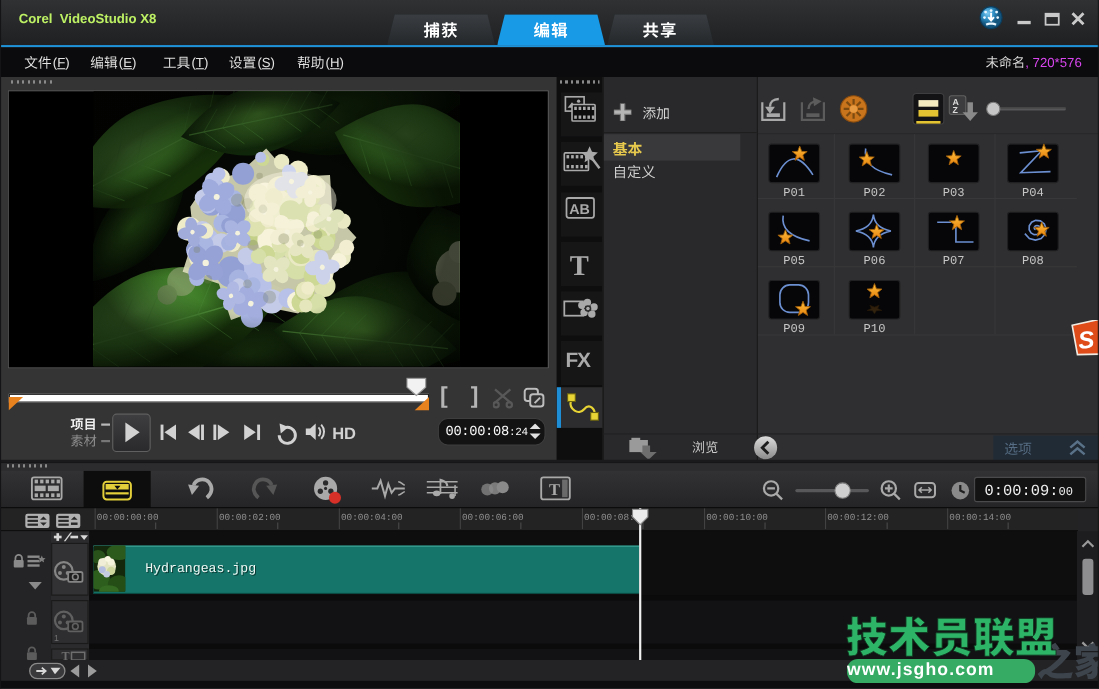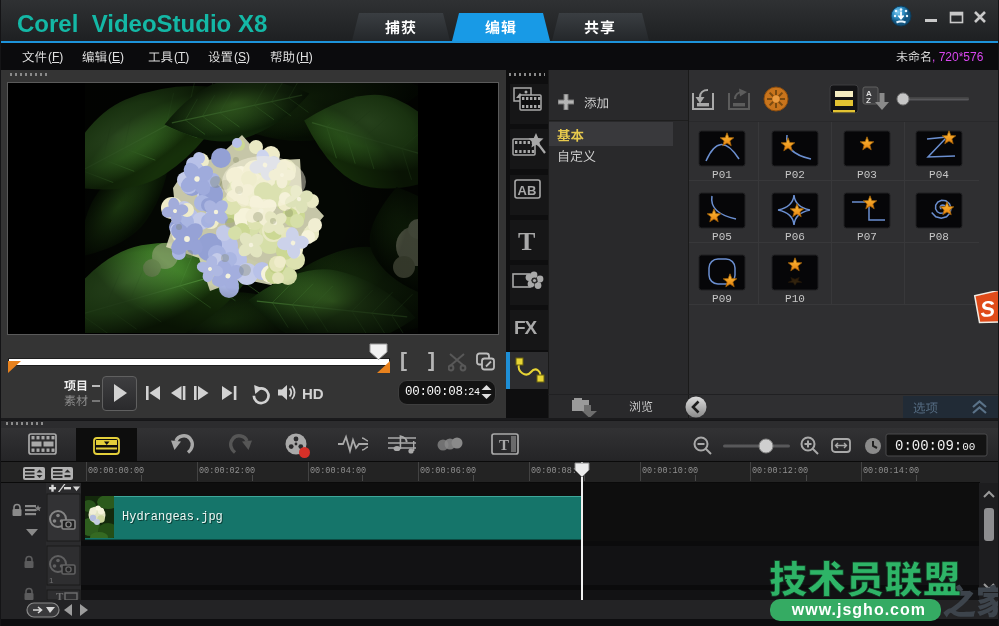--- a/index.html
+++ b/index.html
@@ -1,20 +1,20 @@
 <!DOCTYPE html>
 <html><head><meta charset="utf-8"><style>
 html,body{margin:0;padding:0}
 body{width:999px;height:626px;position:relative;overflow:hidden;background:#343434;
  font-family:"Liberation Sans",sans-serif;-webkit-font-smoothing:antialiased}
 .a{position:absolute}
 .dots{position:absolute;height:3px;background-image:repeating-linear-gradient(90deg,#8a8a8a 0 2px,transparent 2px 5px)}
 </style></head><body>
 <div class="a" style="left:0;top:0;width:999px;height:41px;background:linear-gradient(#2f3133,#1e2022)"></div>
-<div class="a" style="left:17px;top:10px;font-size:24px;font-weight:600;color:#14b8a6;letter-spacing:0">Corel&nbsp; VideoStudio X8</div>
+<div class="a" style="left:17px;top:10px;font-size:12px;font-weight:600;color:#bef264;letter-spacing:0">Corel&nbsp; VideoStudio X8</div>
 <div class="a" style="left:352px;top:13px;width:98px;height:28px;background:linear-gradient(#3a3e42,#24272a);clip-path:polygon(7px 0,calc(100% - 7px) 0,100% 100%,0 100%)"></div>
 <svg class="a" style="left:385px;top:19px;overflow:visible" width="36" height="20">
     <path transform="translate(0,14)" fill="#fff" d="M11.1 -11.6C11.6 -11.3 12.2 -11.0 12.7 -10.7H10.7V-12.8H9.1V-10.7H5.6V-9.0H9.1V-8.0H5.9V1.3H7.6V-1.5H9.1V1.2H10.7V-1.5H12.4V-0.2C12.4 -0.1 12.4 -0.0 12.2 -0.0C12.1 -0.0 11.6 -0.0 11.2 -0.0C11.4 0.3 11.5 0.9 11.6 1.3C12.4 1.3 13.0 1.3 13.5 1.1C13.9 0.9 14.1 0.5 14.1 -0.2V-8.0H10.7V-9.0H14.3V-10.7H13.7L14.3 -11.5C13.7 -11.8 12.7 -12.3 11.9 -12.7ZM12.4 -6.5V-5.5H10.7V-6.5ZM9.1 -6.5V-5.5H7.6V-6.5ZM7.6 -4.0H9.1V-3.0H7.6ZM12.4 -4.0V-3.0H10.7V-4.0ZM2.4 -12.8V-9.9H0.5V-8.2H2.4V-5.5C1.6 -5.3 0.9 -5.2 0.3 -5.1L0.6 -3.3L2.4 -3.8V-0.5C2.4 -0.3 2.3 -0.3 2.1 -0.3C1.9 -0.3 1.3 -0.3 0.7 -0.3C0.9 0.2 1.1 0.9 1.2 1.3C2.2 1.3 2.9 1.3 3.4 1.0C3.9 0.8 4.1 0.3 4.1 -0.5V-4.2L5.7 -4.7L5.5 -6.3L4.1 -6.0V-8.2H5.5V-9.9H4.1V-12.8Z M24.9 -9.0V-6.6V-6.6H21.9V-4.9H24.8C24.5 -3.2 23.7 -1.3 21.3 0.2C21.8 0.5 22.3 1.0 22.6 1.4C24.4 0.2 25.4 -1.2 26.0 -2.7C26.7 -0.9 27.8 0.5 29.3 1.3C29.6 0.8 30.1 0.1 30.5 -0.2C28.6 -1.0 27.4 -2.7 26.8 -4.9H30.1V-6.6H28.6L29.7 -7.3C29.4 -7.9 28.6 -8.6 28.0 -9.1L26.8 -8.3C27.3 -7.8 28.0 -7.1 28.3 -6.6H26.6V-6.6V-9.0ZM25.2 -12.8V-11.7H21.9V-12.8H20.1V-11.7H16.8V-10.1H20.1V-9.1H21.9V-10.1H25.2V-9.2H27.0V-10.1H30.2V-11.7H27.0V-12.8ZM20.5 -9.0C20.3 -8.8 20.0 -8.5 19.7 -8.2C19.3 -8.6 18.9 -8.9 18.4 -9.3L17.2 -8.3C17.7 -8.0 18.1 -7.7 18.5 -7.3C17.8 -6.9 17.1 -6.5 16.4 -6.2C16.8 -5.9 17.3 -5.4 17.5 -5.0C18.1 -5.3 18.8 -5.7 19.4 -6.1C19.5 -5.8 19.6 -5.5 19.7 -5.2C19.0 -4.3 17.6 -3.2 16.4 -2.7C16.8 -2.4 17.2 -1.8 17.5 -1.4C18.3 -1.9 19.2 -2.6 20.0 -3.4V-3.3C20.0 -1.9 19.9 -0.9 19.6 -0.5C19.4 -0.4 19.3 -0.3 19.1 -0.3C18.8 -0.3 18.2 -0.3 17.5 -0.3C17.8 0.1 18.0 0.7 18.0 1.2C18.7 1.3 19.3 1.3 19.9 1.1C20.2 1.1 20.5 0.9 20.8 0.6C21.4 -0.1 21.7 -1.5 21.7 -3.1C21.7 -4.5 21.5 -5.8 20.7 -7.0C21.2 -7.4 21.6 -7.8 22.0 -8.2Z"></path>
   </svg>
 <div class="a" style="left:452px;top:13px;width:98px;height:28px;background:#189ae6;clip-path:polygon(7px 0,calc(100% - 7px) 0,100% 100%,0 100%)"></div>
 <svg class="a" style="left:485px;top:19px;overflow:visible" width="36" height="20">
     <path transform="translate(0,14)" fill="#fff" d="M0.9 -6.2C1.1 -6.3 1.5 -6.4 2.6 -6.6C2.2 -5.8 1.8 -5.3 1.6 -5.0C1.2 -4.5 0.8 -4.1 0.5 -4.0C0.7 -3.6 0.9 -2.9 1.0 -2.5C1.3 -2.8 1.9 -3.0 5.1 -3.7C5.1 -4.1 5.0 -4.7 5.0 -5.2L3.2 -4.8C4.1 -6.0 5.0 -7.5 5.6 -8.9L4.3 -9.7C4.0 -9.2 3.8 -8.6 3.5 -8.1L2.4 -8.0C3.2 -9.3 3.9 -10.8 4.5 -12.2L2.8 -12.8C2.4 -11.0 1.5 -9.1 1.2 -8.7C0.9 -8.2 0.6 -7.8 0.3 -7.8C0.5 -7.3 0.8 -6.5 0.9 -6.2ZM8.8 -12.4C9.0 -12.0 9.2 -11.6 9.3 -11.2H6.0V-7.9C6.0 -6.1 6.0 -3.6 5.2 -1.4L4.9 -2.8C3.2 -2.1 1.5 -1.4 0.4 -1.1L0.8 0.6L5.2 -1.4C5.0 -0.8 4.7 -0.3 4.5 0.1C4.8 0.3 5.5 0.8 5.8 1.1C6.6 -0.1 7.1 -1.8 7.3 -3.4V1.2H8.7V-1.9H9.4V0.9H10.5V-1.9H11.1V0.9H12.2V-1.9H12.8V-0.2C12.8 -0.1 12.8 -0.1 12.7 -0.1C12.6 -0.1 12.4 -0.1 12.2 -0.1C12.4 0.3 12.5 0.8 12.6 1.2C13.1 1.2 13.4 1.2 13.8 1.0C14.1 0.7 14.2 0.4 14.2 -0.2V-6.4H7.6L7.7 -7.2H13.9V-11.2H11.3C11.1 -11.7 10.8 -12.4 10.6 -12.9ZM9.4 -4.9V-3.3H8.7V-4.9ZM10.5 -4.9H11.1V-3.3H10.5ZM12.2 -4.9H12.8V-3.3H12.2ZM7.7 -9.8H12.3V-8.7H7.7Z M24.6 -11.0H27.8V-10.1H24.6ZM23.0 -12.3V-8.8H29.5V-12.3ZM17.1 -4.6C17.2 -4.8 17.8 -4.9 18.2 -4.9H19.4V-3.2C18.3 -3.0 17.2 -2.9 16.4 -2.8L16.8 -1.1L19.4 -1.5V1.3H21.1V-1.8L22.3 -2.1L22.2 -3.6L21.1 -3.4V-4.9H22.0V-6.5H21.1V-8.6H19.4V-6.5H18.6C19.0 -7.4 19.3 -8.4 19.6 -9.4H22.2V-11.1H20.1C20.2 -11.5 20.3 -12.0 20.4 -12.4L18.7 -12.8C18.6 -12.2 18.5 -11.7 18.4 -11.1H16.6V-9.4H18.0C17.7 -8.4 17.5 -7.7 17.3 -7.4C17.1 -6.7 16.9 -6.3 16.6 -6.2C16.7 -5.8 17.0 -5.0 17.1 -4.6ZM27.7 -6.8V-5.9H24.7V-6.8ZM21.9 -1.5 22.2 0.1 27.7 -0.4V1.3H29.4V-0.5L30.5 -0.6L30.5 -2.1L29.4 -2.0V-6.8H30.3V-8.2H22.2V-6.8H23.0V-1.5ZM27.7 -4.7V-3.9H24.7V-4.7ZM27.7 -2.6V-1.9L24.7 -1.6V-2.6Z"></path>
   </svg>
 <div class="a" style="left:552px;top:13px;width:97px;height:28px;background:linear-gradient(#3a3e42,#24272a);clip-path:polygon(7px 0,calc(100% - 7px) 0,100% 100%,0 100%)"></div>
 <svg class="a" style="left:584px;top:19px;overflow:visible" width="36" height="20">
@@ -937,21 +937,21 @@
     <ellipse cx="23" cy="35" rx="10" ry="8" fill="#244e16"></ellipse>
 <ellipse cx="14" cy="41" rx="9" ry="5" fill="#356a22"></ellipse>
 <circle cx="12" cy="19" r="8.5" fill="#e2e4c2"></circle>
     <circle cx="8" cy="15" r="3.6" fill="#f0eed6"></circle>
     <circle cx="16" cy="15" r="3.2" fill="#f4f2da"></circle>
 <circle cx="16" cy="23" r="3.8" fill="#cdd79e"></circle>
     <circle cx="8" cy="22" r="3.2" fill="#b4bee0"></circle>
     <circle cx="12" cy="26" r="3" fill="#c4cce2"></circle>
 <circle cx="13" cy="12" r="2.6" fill="#fbf8e2"></circle>
   </svg>
-<div class="a" style="left:122px;top:510px;font-family:'Liberation Mono',monospace;font-size:12px;color:#eef8f5;text-shadow:1px 1px 0 #0a3a33">Hydrangeas.jpg</div>
+<div class="a" style="left:132px;top:510px;font-family:'Liberation Mono',monospace;font-size:12px;color:#eef8f5;text-shadow:1px 1px 0 #0a3a33">Hydrangeas.jpg</div>
 <div class="a" style="left:581px;top:462px;width:2px;height:138px;background:#f0f0f0"></div>
 <svg class="a" style="left:574px;top:462px" width="16" height="16">
     <polygon points="1,1 15,1 15,8 8,15 1,8" fill="#ececec" stroke="#888" stroke-width="1"></polygon>
   </svg>
 <div class="a" style="left:0;top:600px;width:999px;height:19px;background:#232325"></div>
 <svg class="a" style="left:26px;top:602px" width="70" height="16">
 <rect x="1" y="1" width="32" height="14" rx="7" fill="#39393b" stroke="#8a8a8a" stroke-width="1.2"></rect>
 <path d="M7 8 h8 M12 5 l3.5 3 -3.5 3" stroke="#d8d8d8" stroke-width="1.6" fill="none"></path>
     <polygon points="20,5 29,5 24,11" fill="#d8d8d8"></polygon>
 <polygon points="46,2 46,14 38,8" fill="#9c9c9c"></polygon>
@@ -970,14 +970,14 @@
 <text x="8" y="25" font-family="Liberation Sans" font-size="22" font-weight="700" fill="#fff" font-style="italic">S</text>
     </g>
   </svg>
 <svg class="a" style="left:942px;top:576px;overflow:visible" width="70" height="46">
     <path transform="translate(0,38)" fill="#3d444c" d="M8.8 -5.8C6.7 -5.8 3.8 -4.0 1.3 -1.3L4.8 3.4C6.1 1.3 7.5 -1.2 8.6 -1.2C9.4 -1.2 10.5 -0.0 12.0 0.9C14.4 2.2 17.1 2.8 21.3 2.8C24.8 2.8 29.5 2.6 31.9 2.4C31.9 1.1 32.7 -1.5 33.3 -2.9C30.0 -2.3 24.7 -2.0 21.5 -2.0C18.3 -2.0 15.6 -2.1 13.6 -3.1C20.3 -7.8 27.1 -14.3 31.4 -20.7L27.6 -23.2L26.7 -23.0H19.4L21.4 -24.1C20.5 -25.6 18.7 -27.9 17.4 -29.6L13.0 -27.2C13.8 -25.9 14.9 -24.3 15.7 -23.0H3.0V-18.2H22.9C19.3 -13.8 14.0 -9.0 8.8 -5.8Z M47.6 -28.0 48.2 -26.6H36.1V-18.4H40.9V-22.1H61.0V-18.4H66.1V-26.6H54.2C53.9 -27.5 53.3 -28.6 52.9 -29.5ZM60.0 -16.8C58.5 -15.2 56.3 -13.4 54.1 -11.9C53.4 -13.2 52.6 -14.3 51.4 -15.4C52.1 -15.9 52.7 -16.4 53.3 -16.9H60.4V-21.0H41.5V-16.9H46.2C43.3 -15.4 39.6 -14.4 36.0 -13.8C36.8 -12.9 38.0 -10.9 38.5 -9.9C41.6 -10.7 44.8 -11.8 47.7 -13.3L48.3 -12.6C45.3 -10.8 39.8 -8.8 35.7 -8.0C36.5 -7.0 37.5 -5.3 38.1 -4.2C41.9 -5.4 46.8 -7.5 50.2 -9.6L50.5 -8.8C47.1 -6.1 40.6 -3.3 35.2 -2.2C36.2 -1.1 37.2 0.7 37.8 1.9C40.3 1.1 43.0 0.0 45.7 -1.3C46.5 0.1 46.9 1.9 46.9 3.2C47.9 3.2 48.8 3.3 49.6 3.2C51.5 3.2 52.7 2.8 54.0 1.4C55.7 -0.1 56.4 -3.8 55.6 -7.8L56.3 -8.2C57.9 -3.7 60.4 -0.2 64.3 1.7C65.0 0.5 66.4 -1.4 67.5 -2.3C63.8 -3.8 61.4 -7.0 60.2 -10.7C61.5 -11.6 62.9 -12.5 64.1 -13.5ZM51.0 -4.3C50.9 -3.3 50.7 -2.6 50.3 -2.2C49.9 -1.4 49.4 -1.3 48.7 -1.3C47.9 -1.3 47.0 -1.3 46.0 -1.4C47.8 -2.3 49.5 -3.3 51.0 -4.3Z"></path>
   </svg>
 <svg class="a" style="left:769px;top:549px;overflow:visible" width="200" height="52">
     <path transform="translate(0,44)" fill="#2eb467" stroke="#11331f" stroke-width="0.8" d="M22.6 -32.5V-27.4H14.8V-22.3H22.6V-18.4H15.4V-13.4H17.9L16.1 -12.9C17.4 -9.8 19.1 -7.0 21.1 -4.7C18.6 -3.2 15.8 -2.2 12.6 -1.5C13.7 -0.3 15.0 2.1 15.5 3.5C19.2 2.4 22.3 1.1 25.1 -0.8C27.7 1.1 30.7 2.6 34.3 3.6C35.0 2.2 36.6 0.0 37.8 -1.1C34.6 -1.8 31.9 -3.0 29.5 -4.4C32.6 -7.7 34.9 -11.8 36.3 -17.2L32.7 -18.6L31.8 -18.4H28.0V-22.3H36.3V-27.4H28.0V-32.5ZM21.5 -13.4H29.3C28.3 -11.3 26.9 -9.4 25.3 -7.8C23.7 -9.5 22.5 -11.4 21.5 -13.4ZM5.4 -32.5V-25.5H1.3V-20.4H5.4V-14.6L0.8 -13.6L2.2 -8.4L5.4 -9.1V-2.4C5.4 -1.8 5.2 -1.6 4.7 -1.6C4.2 -1.6 2.7 -1.6 1.3 -1.7C2.0 -0.3 2.7 1.9 2.8 3.3C5.6 3.3 7.6 3.2 9.0 2.4C10.4 1.5 10.9 0.2 10.9 -2.3V-10.4L14.7 -11.4L14.0 -16.5L10.9 -15.8V-20.4H14.4V-25.5H10.9V-32.5Z M61.5 -29.0C63.4 -27.3 66.2 -24.9 67.4 -23.3H60.7V-32.5H54.6V-23.3H40.7V-17.9H53.1C50.0 -12.6 44.8 -7.6 39.0 -4.8C40.4 -3.6 42.3 -1.3 43.2 0.1C47.6 -2.4 51.5 -6.1 54.6 -10.4V3.6H60.7V-12.3C63.8 -7.6 67.7 -3.2 71.6 -0.2C72.6 -1.7 74.6 -4.0 76.0 -5.2C71.3 -8.2 66.2 -13.1 63.1 -17.9H74.3V-23.3H67.6L71.8 -27.0C70.4 -28.5 67.5 -30.8 65.6 -32.3Z M89.3 -26.4H102.7V-24.3H89.3ZM83.5 -31.0V-19.6H108.9V-31.0ZM92.7 -11.3V-8.1C92.7 -5.9 91.5 -2.6 78.8 -0.4C80.2 0.7 81.9 2.9 82.7 4.1C96.2 1.0 98.7 -3.9 98.7 -8.0V-11.3ZM97.5 -1.2C101.7 0.2 107.7 2.5 110.6 4.0L113.4 -0.8C110.3 -2.2 104.1 -4.2 100.2 -5.3ZM81.8 -17.7V-3.8H87.5V-12.7H104.7V-4.4H110.8V-17.7Z M116.4 -6.2 117.5 -1.1 126.2 -2.6V3.6H130.8V0.4C132.2 1.4 133.8 3.0 134.6 4.1C138.2 1.9 140.5 -0.8 142.0 -3.5C143.8 -0.4 146.2 2.0 149.4 3.6C150.2 2.1 151.8 0.0 153.0 -1.0C148.6 -2.7 145.7 -6.1 144.2 -10.2L144.3 -10.3H152.3V-15.3H144.6V-19.7H151.4V-24.7H147.5C148.4 -26.3 149.5 -28.4 150.5 -30.4L144.9 -31.8C144.3 -29.6 143.2 -26.7 142.1 -24.7H138.1L141.5 -26.4C140.8 -28.0 139.2 -30.2 137.7 -31.9L133.3 -29.8C134.6 -28.3 135.9 -26.3 136.6 -24.7H133.1V-19.7H139.0V-15.3H132.4V-10.3H138.6C137.9 -6.9 136.0 -3.0 130.8 0.0V-3.5L133.6 -4.0L133.3 -8.7L130.8 -8.3V-26.3H132.0V-31.2H116.9V-26.3H118.3V-6.4ZM123.1 -26.3H126.2V-23.0H123.1ZM123.1 -18.5H126.2V-15.3H123.1ZM123.1 -10.9H126.2V-7.6L123.1 -7.1Z M159.5 -10.3V-2.1H155.0V2.6H191.0V-2.1H186.8V-10.3H173.1C175.2 -12.0 176.4 -14.3 177.1 -16.7H183.1V-15.8C183.1 -15.3 182.9 -15.2 182.4 -15.2C182.0 -15.2 180.3 -15.1 179.1 -15.2C179.8 -14.1 180.7 -12.1 181.0 -10.8C183.3 -10.8 185.2 -10.8 186.6 -11.6C188.1 -12.3 188.6 -13.5 188.6 -15.7V-31.4H173.0V-23.8C173.0 -21.0 172.8 -17.8 170.6 -15.2V-30.8H157.2V-12.7H162.1V-14.5H170.0L169.1 -13.7C170.2 -13.0 172.1 -11.3 172.9 -10.3ZM178.0 -27.2H183.1V-25.7H178.0ZM177.9 -22.0H183.1V-20.4H177.8ZM162.1 -20.6H165.6V-18.7H162.1ZM162.1 -24.6V-26.6H165.6V-24.6ZM164.6 -2.1V-6.1H166.8V-2.1ZM171.9 -2.1V-6.1H174.1V-2.1ZM179.1 -2.1V-6.1H181.4V-2.1Z"></path>
   </svg>
 <div class="a" style="left:770px;top:599px;width:171px;height:22px;background:#35ab63;border-radius:10px"></div>
-<div class="a" style="left:770px;top:601px;width:156px;text-align:right;font-size:16px;font-weight:700;color:#fff;letter-spacing:1px">www.jsgho.com</div>
+<div class="a" style="left:770px;top:601px;width:156px;text-align:left;font-size:16px;font-weight:700;color:#fff;letter-spacing:1px">www.jsgho.com</div>
 <div class="a" style="left:0;top:0;width:1px;height:626px;background:#141416"></div>
 <div class="a" style="left:998px;top:0;width:1px;height:626px;background:#141416"></div>
 </body></html>

